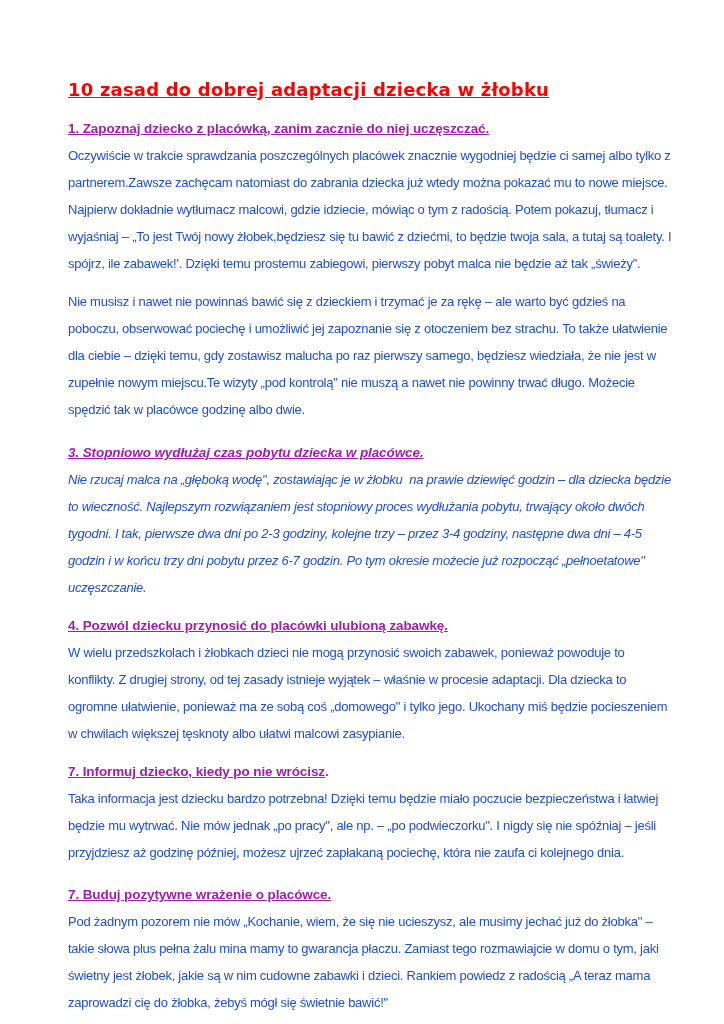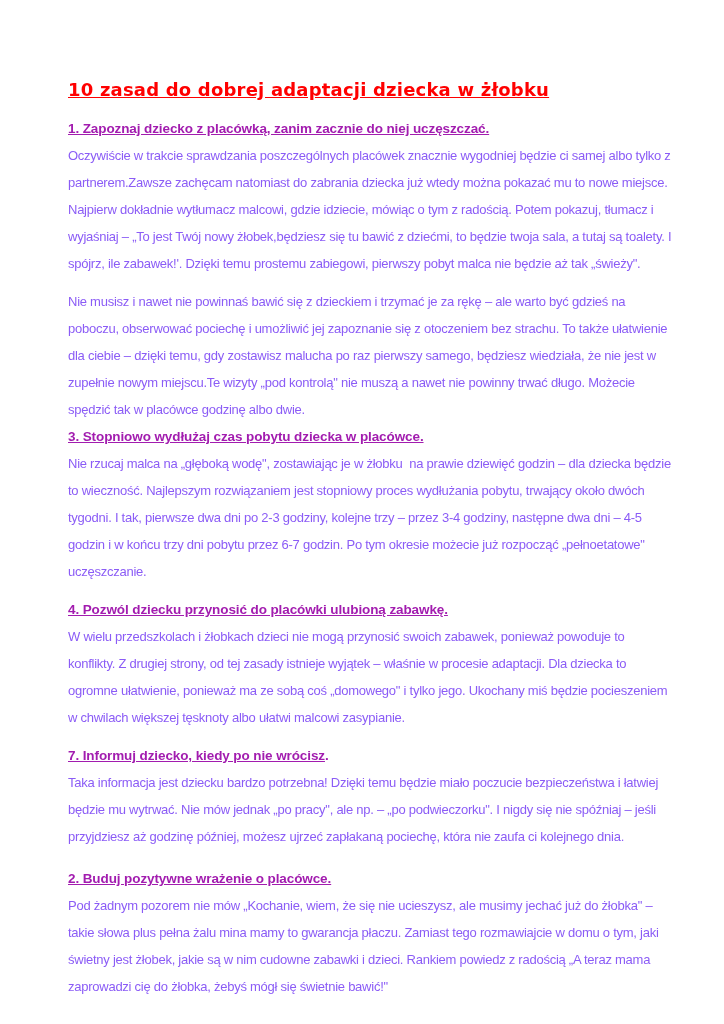--- a/index.html
+++ b/index.html
@@ -26,39 +26,39 @@
     font-size: 18px;
     font-weight: 700;
     line-height: 28px;
     letter-spacing: 0.2px;
     color: #ff0000;
     text-decoration: underline;
     margin: 0 0 8px 0;
   }
   section { margin: 0; }
   .sec { margin-top: 11px; }
-  .sec.tight { margin-top: 0; }
+  .sec.tight { margin-top: 16px; font-style: italic; }
   .sec.wide { margin-top: 15px; }
   .heading {
     font-size: 13.5px;
     font-weight: 700;
     line-height: 27px;
     color: #a21caf;
     margin: 0;
     letter-spacing: -0.1px;
   }
   .heading .hd-label { text-decoration: underline; }
   .heading .hd-suffix { text-decoration: none; }
   .para {
     font-size: 13px;
     line-height: 27px;
     letter-spacing: -0.25px;
     margin: 0;
     white-space: pre-wrap;
-    color: #8b5cf6;
+    color: #1d4ed8;
   }
 </style>
 </head>
 <body>
 
 <div class="page">
 
   <h1 class="title">10 zasad do dobrej adaptacji dziecka w żłobku</h1>
 
   <section class="sec">
@@ -80,17 +80,17 @@
     <h2 class="heading"><span class="hd-label">4. Pozwól dziecku przynosić do placówki ulubioną zabawkę.</span><span class="hd-suffix"></span></h2>
     <p class="para">W wielu przedszkolach i żłobkach dzieci nie mogą przynosić swoich zabawek, ponieważ powoduje to konflikty. Z drugiej strony, od tej zasady istnieje wyjątek – właśnie w procesie adaptacji. Dla dziecka to ogromne ułatwienie, ponieważ ma ze sobą coś „domowego" i tylko jego. Ukochany miś będzie pocieszeniem w chwilach większej tęsknoty albo ułatwi malcowi zasypianie.</p>
   </section>
 
   <section class="sec">
     <h2 class="heading"><span class="hd-label">7. Informuj dziecko, kiedy po nie wrócisz</span><span class="hd-suffix">.</span></h2>
     <p class="para">Taka informacja jest dziecku bardzo potrzebna! Dzięki temu będzie miało poczucie bezpieczeństwa i łatwiej będzie mu wytrwać. Nie mów jednak „po pracy", ale np. – „po podwieczorku". I nigdy się nie spóźniaj – jeśli przyjdziesz aż godzinę później, możesz ujrzeć zapłakaną pociechę, która nie zaufa ci kolejnego dnia.</p>
   </section>
 
   <section class="sec wide">
-    <h2 class="heading"><span class="hd-label">2. Buduj pozytywne wrażenie o placówce.</span><span class="hd-suffix"></span></h2>
+    <h2 class="heading"><span class="hd-label">7. Buduj pozytywne wrażenie o placówce.</span><span class="hd-suffix"></span></h2>
     <p class="para">Pod żadnym pozorem nie mów „Kochanie, wiem, że się nie ucieszysz, ale musimy jechać już do żłobka" – takie słowa plus pełna żalu mina mamy to gwarancja płaczu. Zamiast tego rozmawiajcie w domu o tym, jaki świetny jest żłobek, jakie są w nim cudowne zabawki i dzieci. Rankiem powiedz z radością „A teraz mama zaprowadzi cię do żłobka, żebyś mógł się świetnie bawić!"</p>
   </section>
 
 </div>
 
 </body></html>

